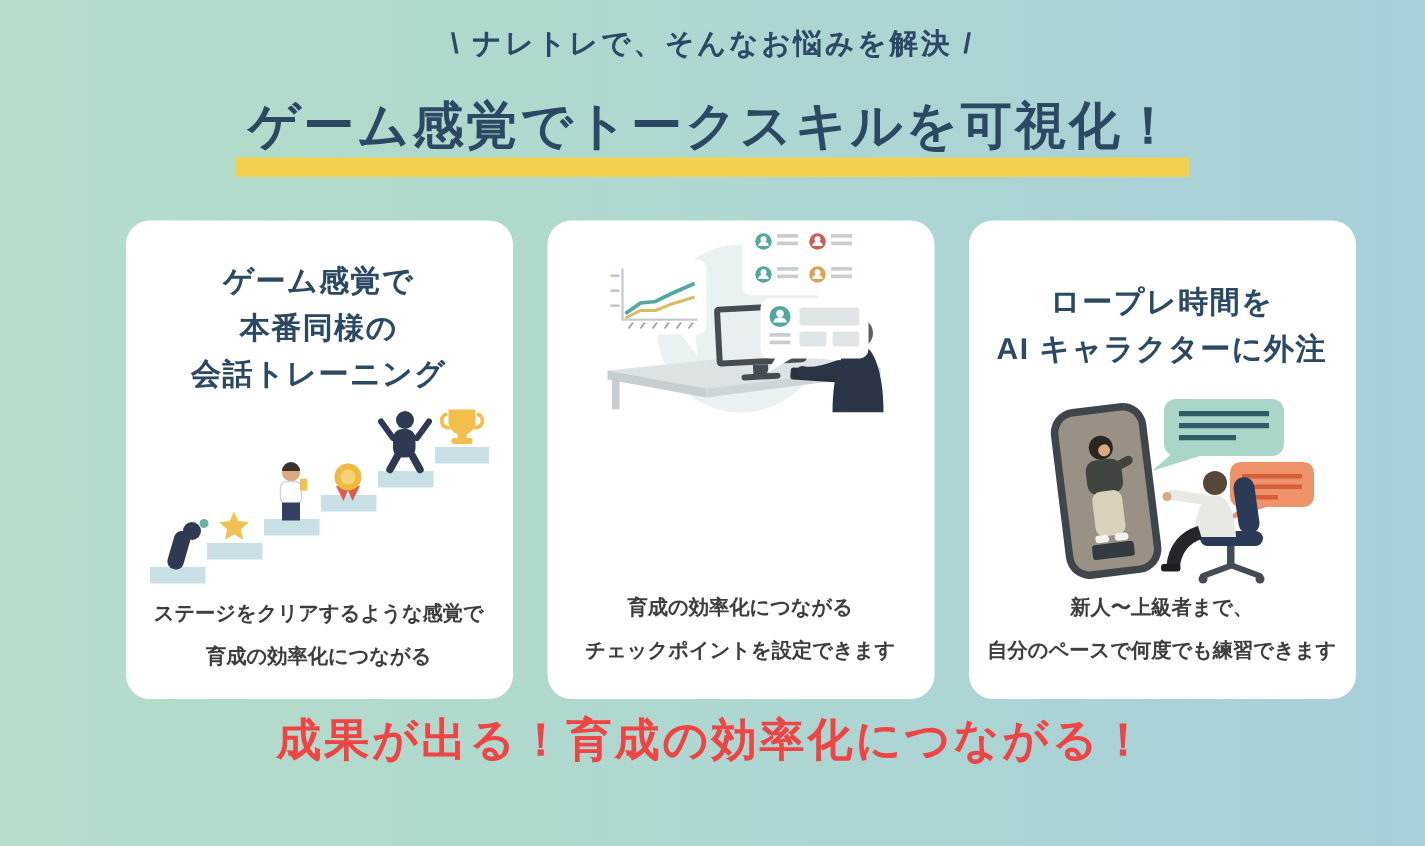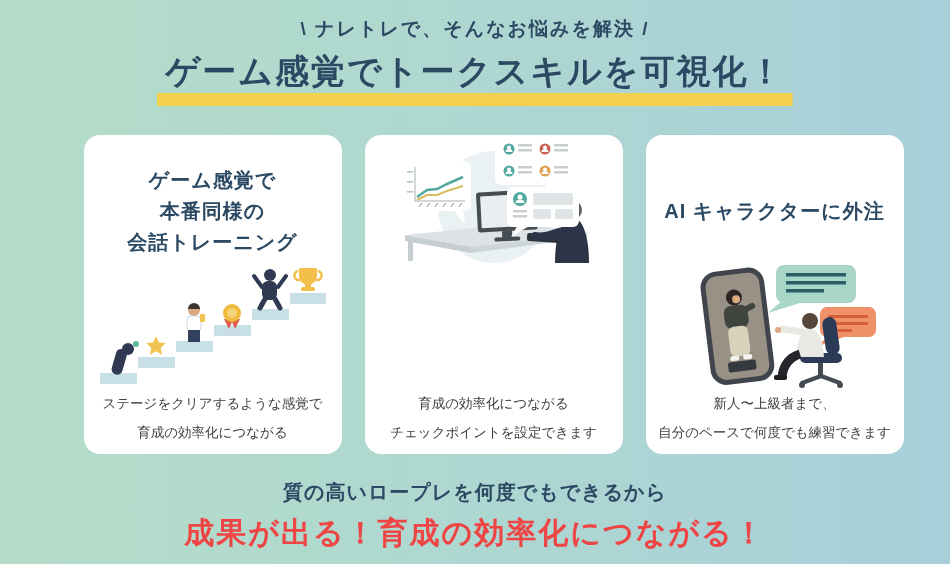--- a/index.html
+++ b/index.html
@@ -7,40 +7,40 @@
   body {
     font-family:"Liberation Sans","DejaVu Sans",sans-serif;
     background:linear-gradient(90deg,#b6ddc9 0%,#aed8d0 45%,#a8cfda 100%);
     overflow:hidden;
   }
   .page { width:950px; height:420px; display:flex; flex-direction:column; align-items:center; }
   .tagline {
     margin-top:16px; font-size:19px; font-weight:600;
     color:#2b4963; letter-spacing:2px;
   }
-  .heading-wrap { margin-top:7px; }
+  .heading-wrap { margin-top:19px; }
   .heading {
     display:inline-block; font-size:34px; font-weight:800; color:#2b4963;
     letter-spacing:2px; padding:0 8px 11px;
     background:linear-gradient(#f3d14e,#f3d14e) no-repeat bottom / 100% 13px;
   }
   .cards { display:flex; gap:23px; margin-top:29px;padding-left:37px; }
   .card {
     width:258px; height:319px; background:#ffffff; border-radius:16px;
     display:flex; flex-direction:column; align-items:center;
   }
   .card-title {
     height:104px; margin-top:26px; display:flex; flex-direction:column;
     justify-content:center; text-align:center; font-size:20px; font-weight:800;
     color:#2b4963; line-height:31px; letter-spacing:1px;
   }
   .card-art { width:230px; height:128px; flex:0 0 auto; }
   .card-caption {
-    margin-top:auto; margin-bottom:7px; text-align:center;
-    font-size:13.5px; line-height:29px; color:#3e3e3e; font-weight:400;
+    margin-top:auto; margin-bottom:18px; text-align:center;
+    font-size:13.5px; line-height:29px; color:#3e3e3e; font-weight:700;
   }
   .footer-lead { margin-top:25px; font-size:20px; font-weight:800; color:#2b4963; letter-spacing:1px; }
   .footer-heading { margin-top:7px; font-size:30px; font-weight:800; color:#ef4444; letter-spacing:2px; }
 </style>
 </head>
 <body>
 
 <div class="page">
 
   <div class="tagline">\ ナレトレで、そんなお悩みを解決 /</div>
@@ -186,20 +186,21 @@
         </g>
       </svg>
       <div class="card-caption">
         <div>育成の効率化につながる</div>
         <div>チェックポイントを設定できます</div>
       </div>
     </div>
 
     <div class="card">
       <div class="card-title">
+        <span>ロープレ時間を</span>
         <span>AI キャラクターに外注</span>
       </div>
       <svg class="card-art" viewBox="0 0 230 128">
 
         <g transform="rotate(-7 80 70)">
           <rect x="46" y="8" width="64" height="114" rx="16" fill="#40454c"></rect>
           <rect x="51" y="13" width="54" height="104" rx="11" fill="#9a9186"></rect>
           <g>
             <circle cx="78" cy="36" r="8" fill="#2b2624"></circle>
             <circle cx="80" cy="38" r="4" fill="#d9a982"></circle>
@@ -247,16 +248,15 @@
         </g>
       </svg>
       <div class="card-caption">
         <div>新人〜上級者まで、</div>
         <div>自分のペースで何度でも練習できます</div>
       </div>
     </div>
 
   </div>
 
-  <div class="footer-lead">質の高いロープレを何度でもできるから</div>
   <div class="footer-heading">成果が出る！育成の効率化につながる！</div>
 
 </div>
 
 </body></html>

